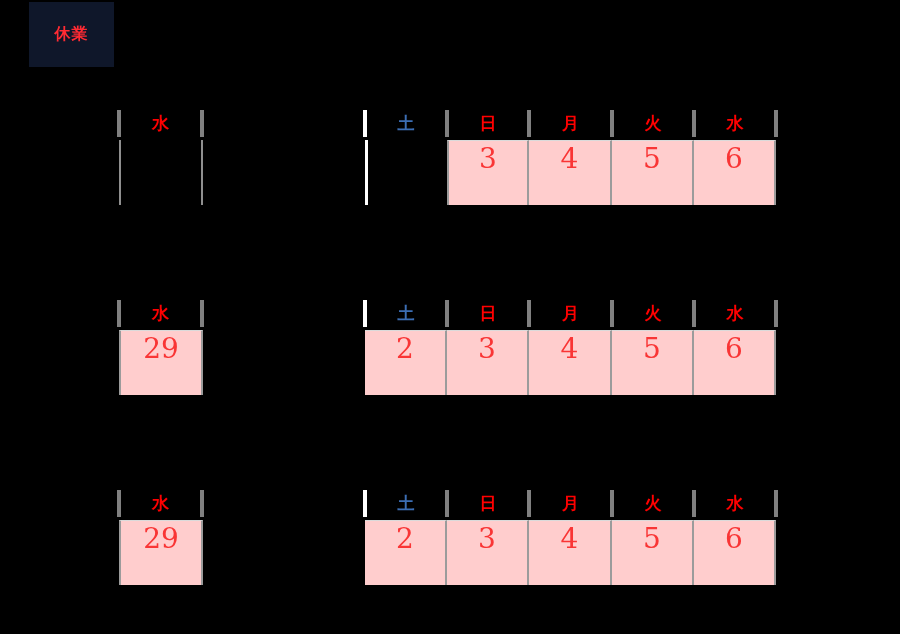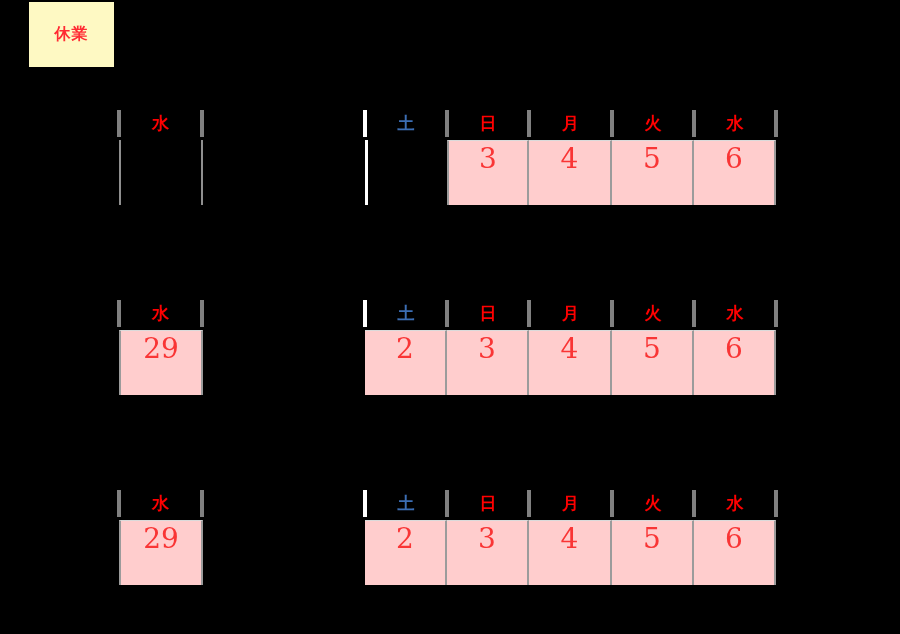--- a/index.html
+++ b/index.html
@@ -2,21 +2,21 @@
 <html><head>
 <meta charset="utf-8">
 <style>
   html,body { margin:0; padding:0; background:#000; }
   .canvas {
     position:relative; width:900px; height:634px; background:#000000;
     overflow:hidden; font-family:"Liberation Sans", sans-serif;
   }
   .legend {
     position:absolute; left:29px; top:2px; width:85px; height:65px;
-    background:#fef9c3; display:flex; align-items:center; justify-content:center;
+    background:#0f172a; display:flex; align-items:center; justify-content:center;
   }
   .legend span { color:#FF2B33; font-weight:bold; font-size:16px; letter-spacing:1px; }
   .group { position:absolute; left:0; width:900px; height:96px; }
   .tick { position:absolute; top:0; width:4px; height:27px; background:#808080; }
   .tick.white { background:#FFFFFF; }
   .hdr {
     position:absolute; top:0; height:27px; display:flex; align-items:center; justify-content:center;
     color:#FF0000; font-weight:bold; font-size:17px;
   }
   .hdr.blue { color:#3C6EB4; }

